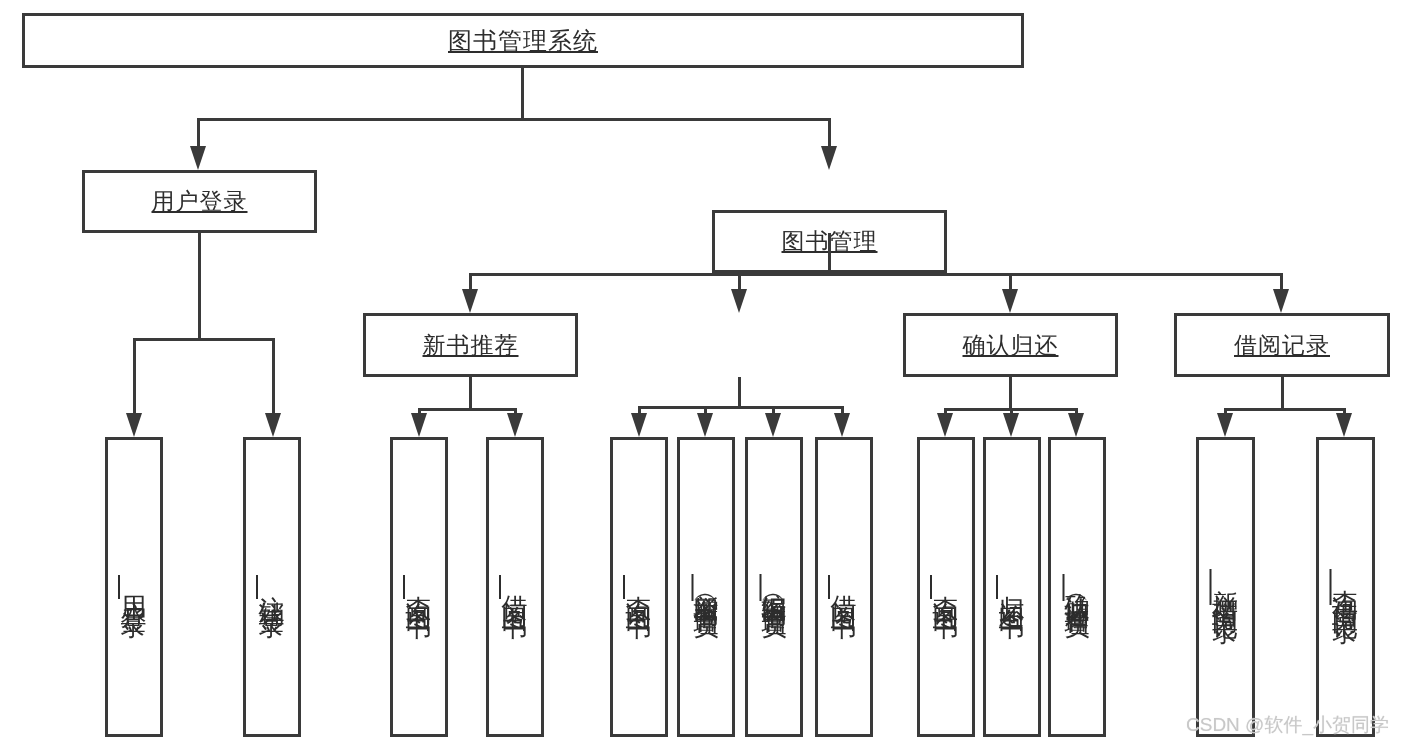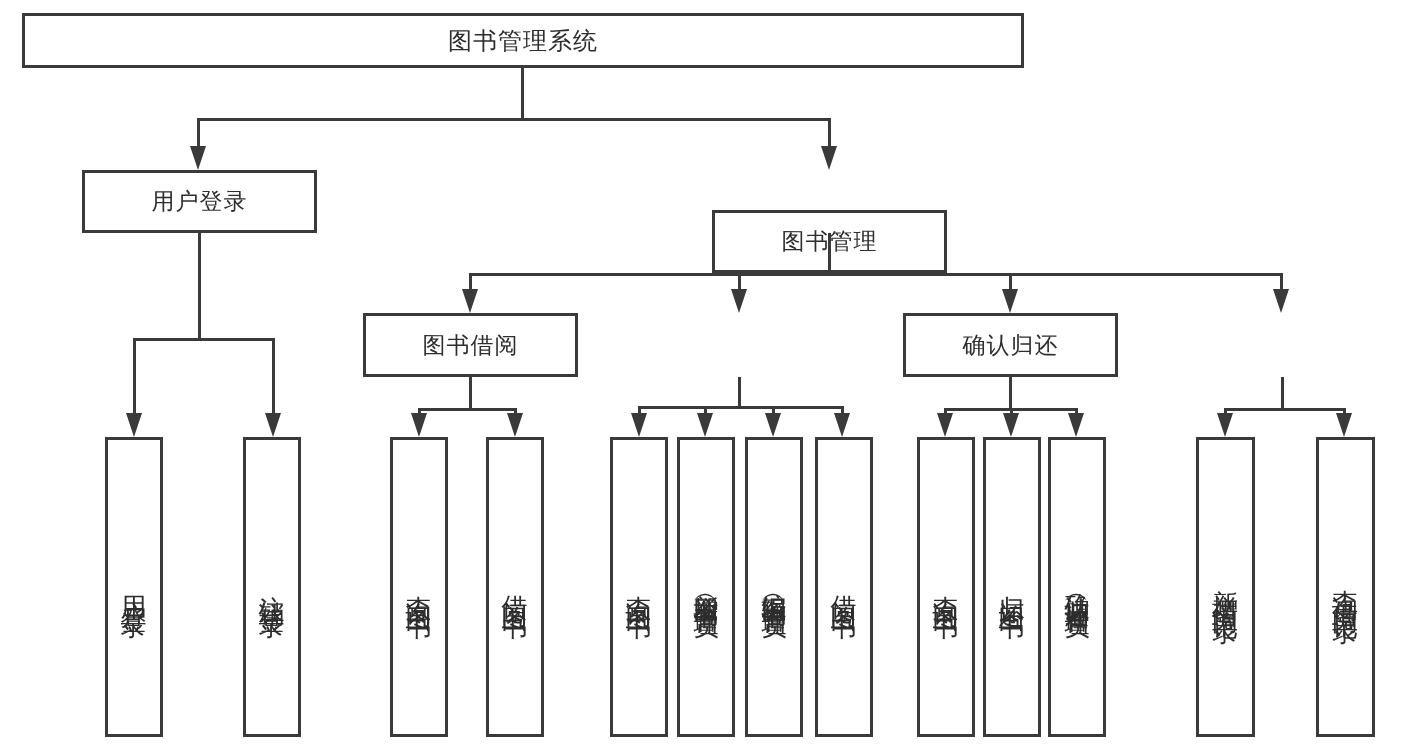--- a/index.html
+++ b/index.html
@@ -12,20 +12,21 @@
   }
   .box{
     position:absolute;
     box-sizing:border-box;
     border:3px solid #3a3a3a;
     background:#ffffff;
     display:flex;
     align-items:center;
     justify-content:center;
     color:#2d2d2d;
+    text-decoration:underline;
   }
   .hbox{font-size:23px;letter-spacing:1px;}
   .rootbox{font-size:24px;}
   .vbox{
     writing-mode:vertical-rl;
     font-size:26px;
     letter-spacing:6px;
     line-height:1;
     text-align:center;
   }
@@ -74,22 +75,23 @@
   <div class="line" style="left:469px;top:273px;width:814px;height:3px;"></div>
   <div class="line" style="left:469px;top:273px;width:3px;height:20px;"></div>
   <div class="arrow" style="left:462px;top:289px;"></div>
   <div class="line" style="left:738px;top:273px;width:3px;height:20px;"></div>
   <div class="arrow" style="left:731px;top:289px;"></div>
   <div class="line" style="left:1009px;top:273px;width:3px;height:20px;"></div>
   <div class="arrow" style="left:1002px;top:289px;"></div>
   <div class="line" style="left:1280px;top:273px;width:3px;height:20px;"></div>
   <div class="arrow" style="left:1273px;top:289px;"></div>
 
-  <div class="box hbox" style="left:363px;top:313px;width:215px;height:64px;">图书借阅</div>
+  <div class="box hbox" style="left:363px;top:313px;width:215px;height:64px;">新书推荐</div>
   <div class="box hbox" style="left:903px;top:313px;width:215px;height:64px;">确认归还</div>
+  <div class="box hbox" style="left:1174px;top:313px;width:216px;height:64px;">借阅记录</div>
 
   <div class="line" style="left:469px;top:377px;width:3px;height:31px;"></div>
   <div class="line" style="left:418px;top:408px;width:99px;height:3px;"></div>
   <div class="line" style="left:418px;top:408px;width:3px;height:10px;"></div>
   <div class="arrow" style="left:411px;top:413px;"></div>
   <div class="line" style="left:514px;top:408px;width:3px;height:10px;"></div>
   <div class="arrow" style="left:507px;top:413px;"></div>
 
   <div class="line" style="left:738px;top:377px;width:3px;height:29px;"></div>
   <div class="line" style="left:638px;top:406px;width:206px;height:3px;"></div>
@@ -129,14 +131,15 @@
   <div class="box vbox long" style="left:745px;top:437px;width:58px;height:300px;">编辑图书（管理员）</div>
   <div class="box vbox" style="left:815px;top:437px;width:58px;height:300px;">借阅图书</div>
 
   <div class="box vbox" style="left:917px;top:437px;width:58px;height:300px;">查询图书</div>
   <div class="box vbox" style="left:983px;top:437px;width:58px;height:300px;">归还图书</div>
   <div class="box vbox long" style="left:1048px;top:437px;width:58px;height:300px;">确认归还（管理员）</div>
 
   <div class="box vbox" style="left:1196px;top:437px;width:59px;height:300px;">新增借阅记录</div>
   <div class="box vbox" style="left:1316px;top:437px;width:59px;height:300px;">查询借阅记录</div>
 
+  <div class="watermark">CSDN @软件_小贺同学</div>
 
 </div>
 
 </body></html>

